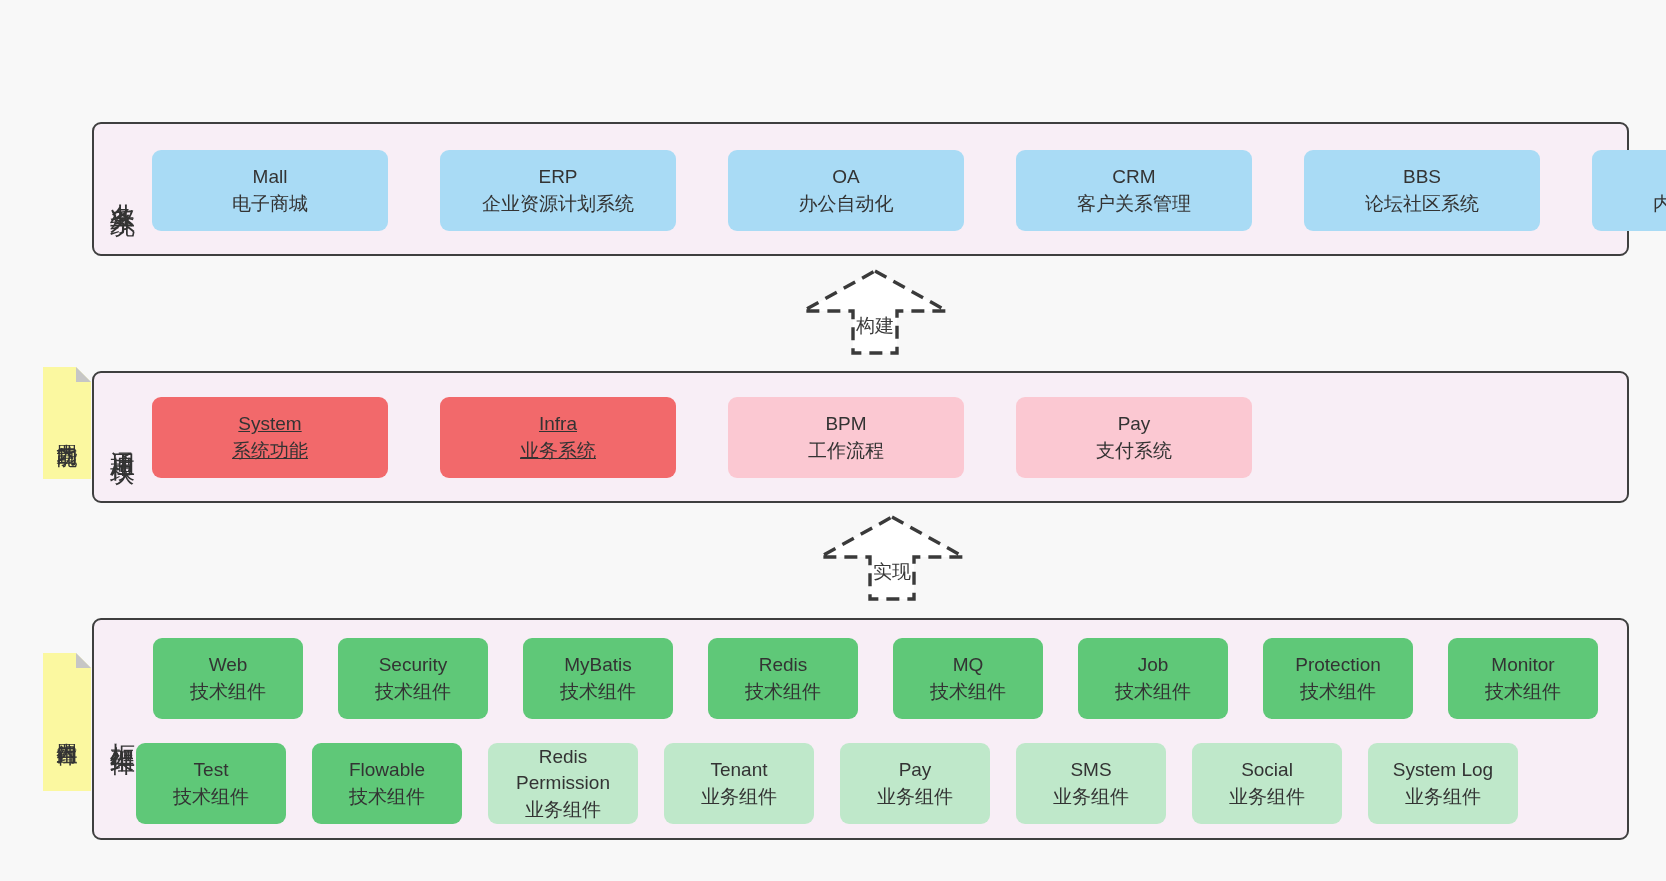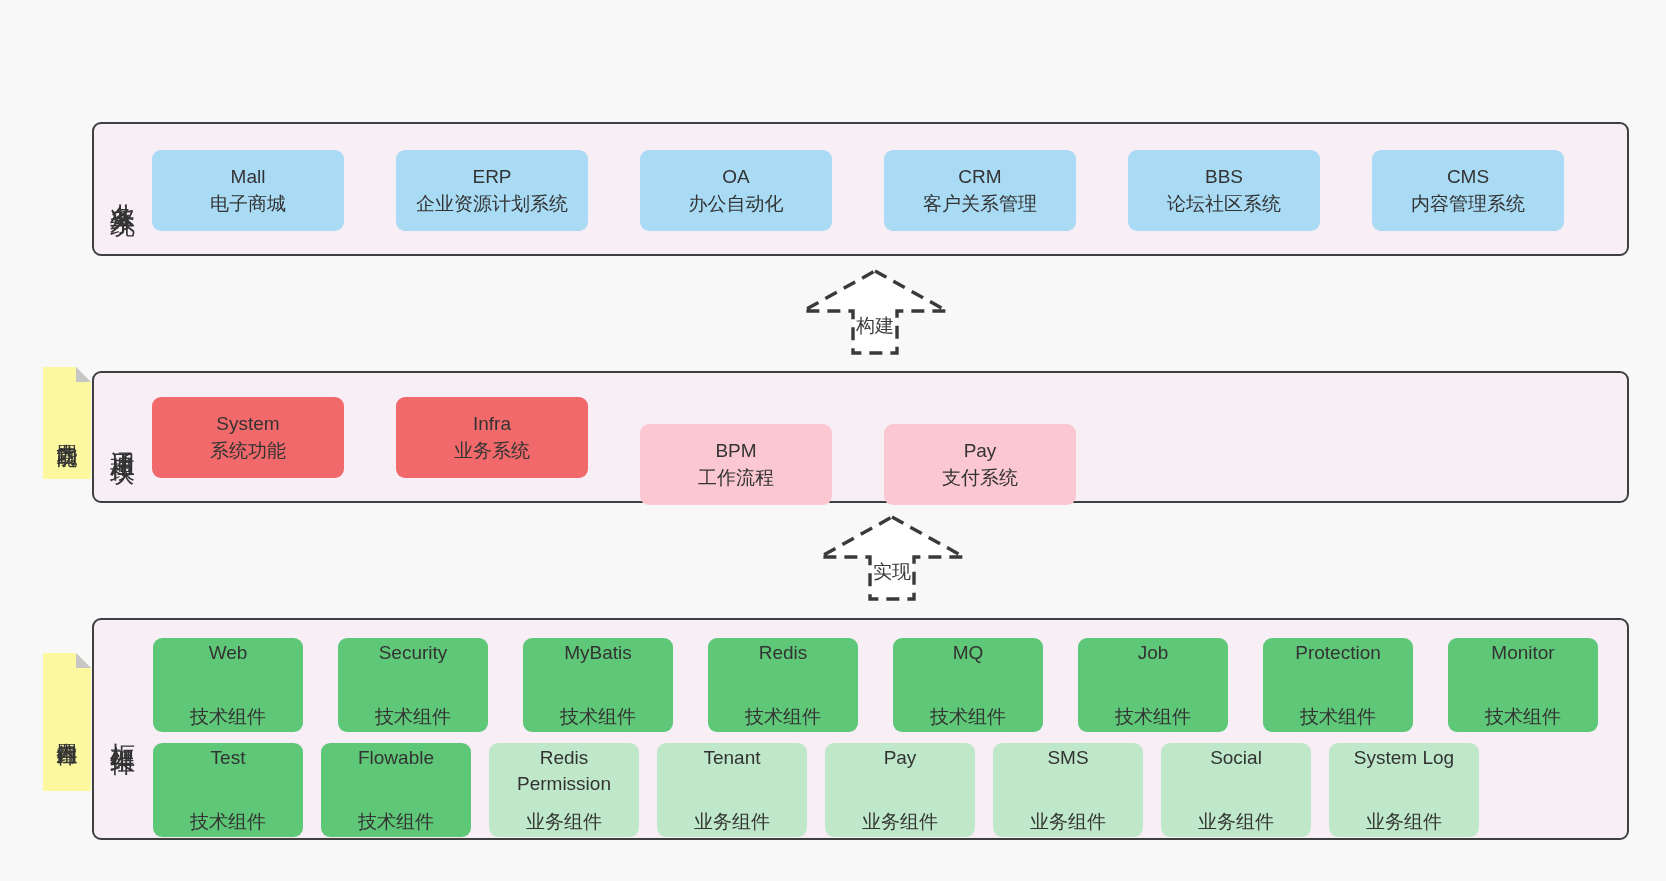--- a/index.html
+++ b/index.html
@@ -19,31 +19,31 @@
   .panel-components{top:618px;height:222px;}
   .vlabel{
     position:absolute;left:13px;top:50%;transform:translateY(-50%);
     writing-mode:vertical-rl;text-orientation:upright;
     font-size:25px;letter-spacing:3px;color:#333;white-space:nowrap;
   }
   .boxrow{position:absolute;display:flex;}
   .panel-business .boxrow{left:58px;top:26px;gap:52px;}
   .panel-modules .boxrow{left:58px;top:24px;gap:52px;}
   .panel-components .rowA{left:59px;top:18px;gap:35px;}
-  .panel-components .rowB{left:59px;top:123px;gap:18px;}
+  .panel-components .rowB{left:42px;top:123px;gap:26px;}
   .box{
     box-sizing:border-box;border-radius:9px;
     display:flex;flex-direction:column;align-items:center;justify-content:center;
     text-align:center;font-size:19px;line-height:1.38;padding:2px 6px;
   }
-  .w200{width:192px;height:81px;}
-  .w150{width:150px;height:94px;justify-content:space-between;}
+  .w200{width:236px;height:81px;}
+  .w150{width:150px;height:81px;}
   .blue{background:#a9dbf5;}
-  .red{background:#f2696b;}
-  .pink{background:#fbc8d2;margin-top:27px;}
+  .red{background:#f2696b;text-decoration:underline;}
+  .pink{background:#fbc8d2;}
   .green{background:#5fc878;}
   .lgreen{background:#bfe8ca;}
   .note{
     position:absolute;width:48px;background:#fbf8a0;z-index:1;
     display:flex;justify-content:center;
   }
   .note-modules{left:43px;top:367px;height:112px;}
   .note-components{left:43px;top:653px;height:138px;}
   .note::before{ 
     content:"";position:absolute;top:0;right:0;width:0;height:0;

